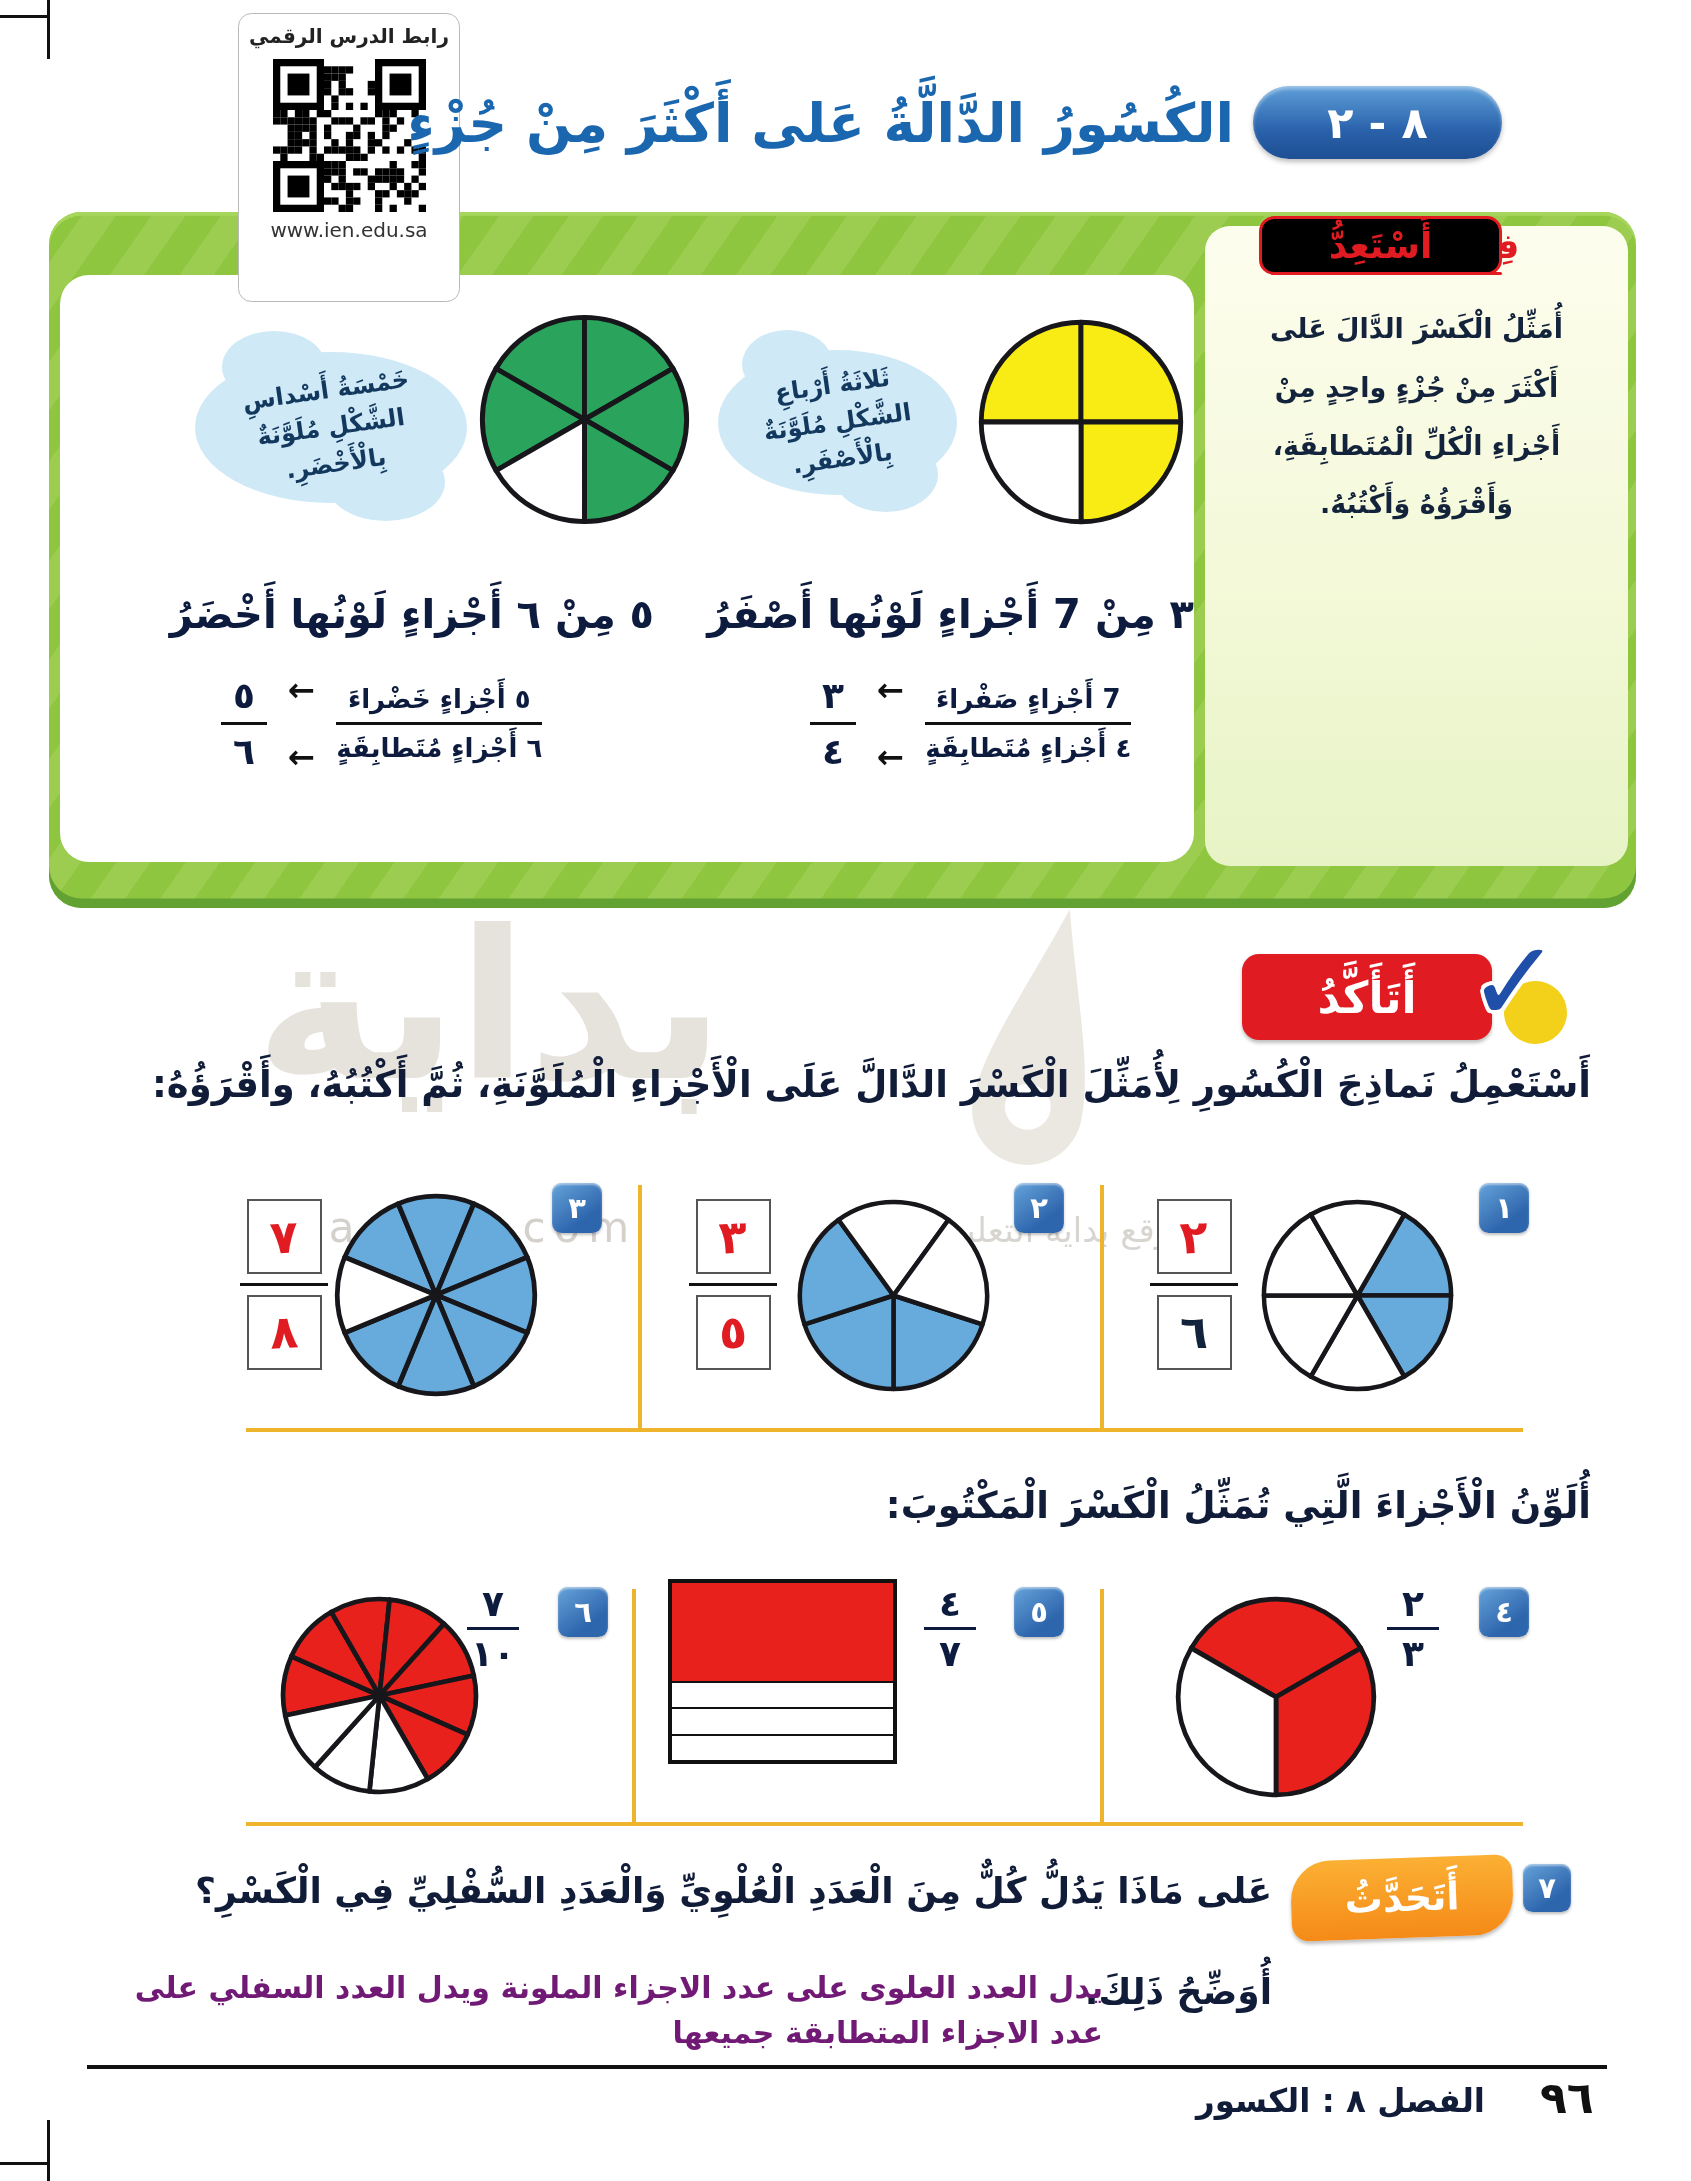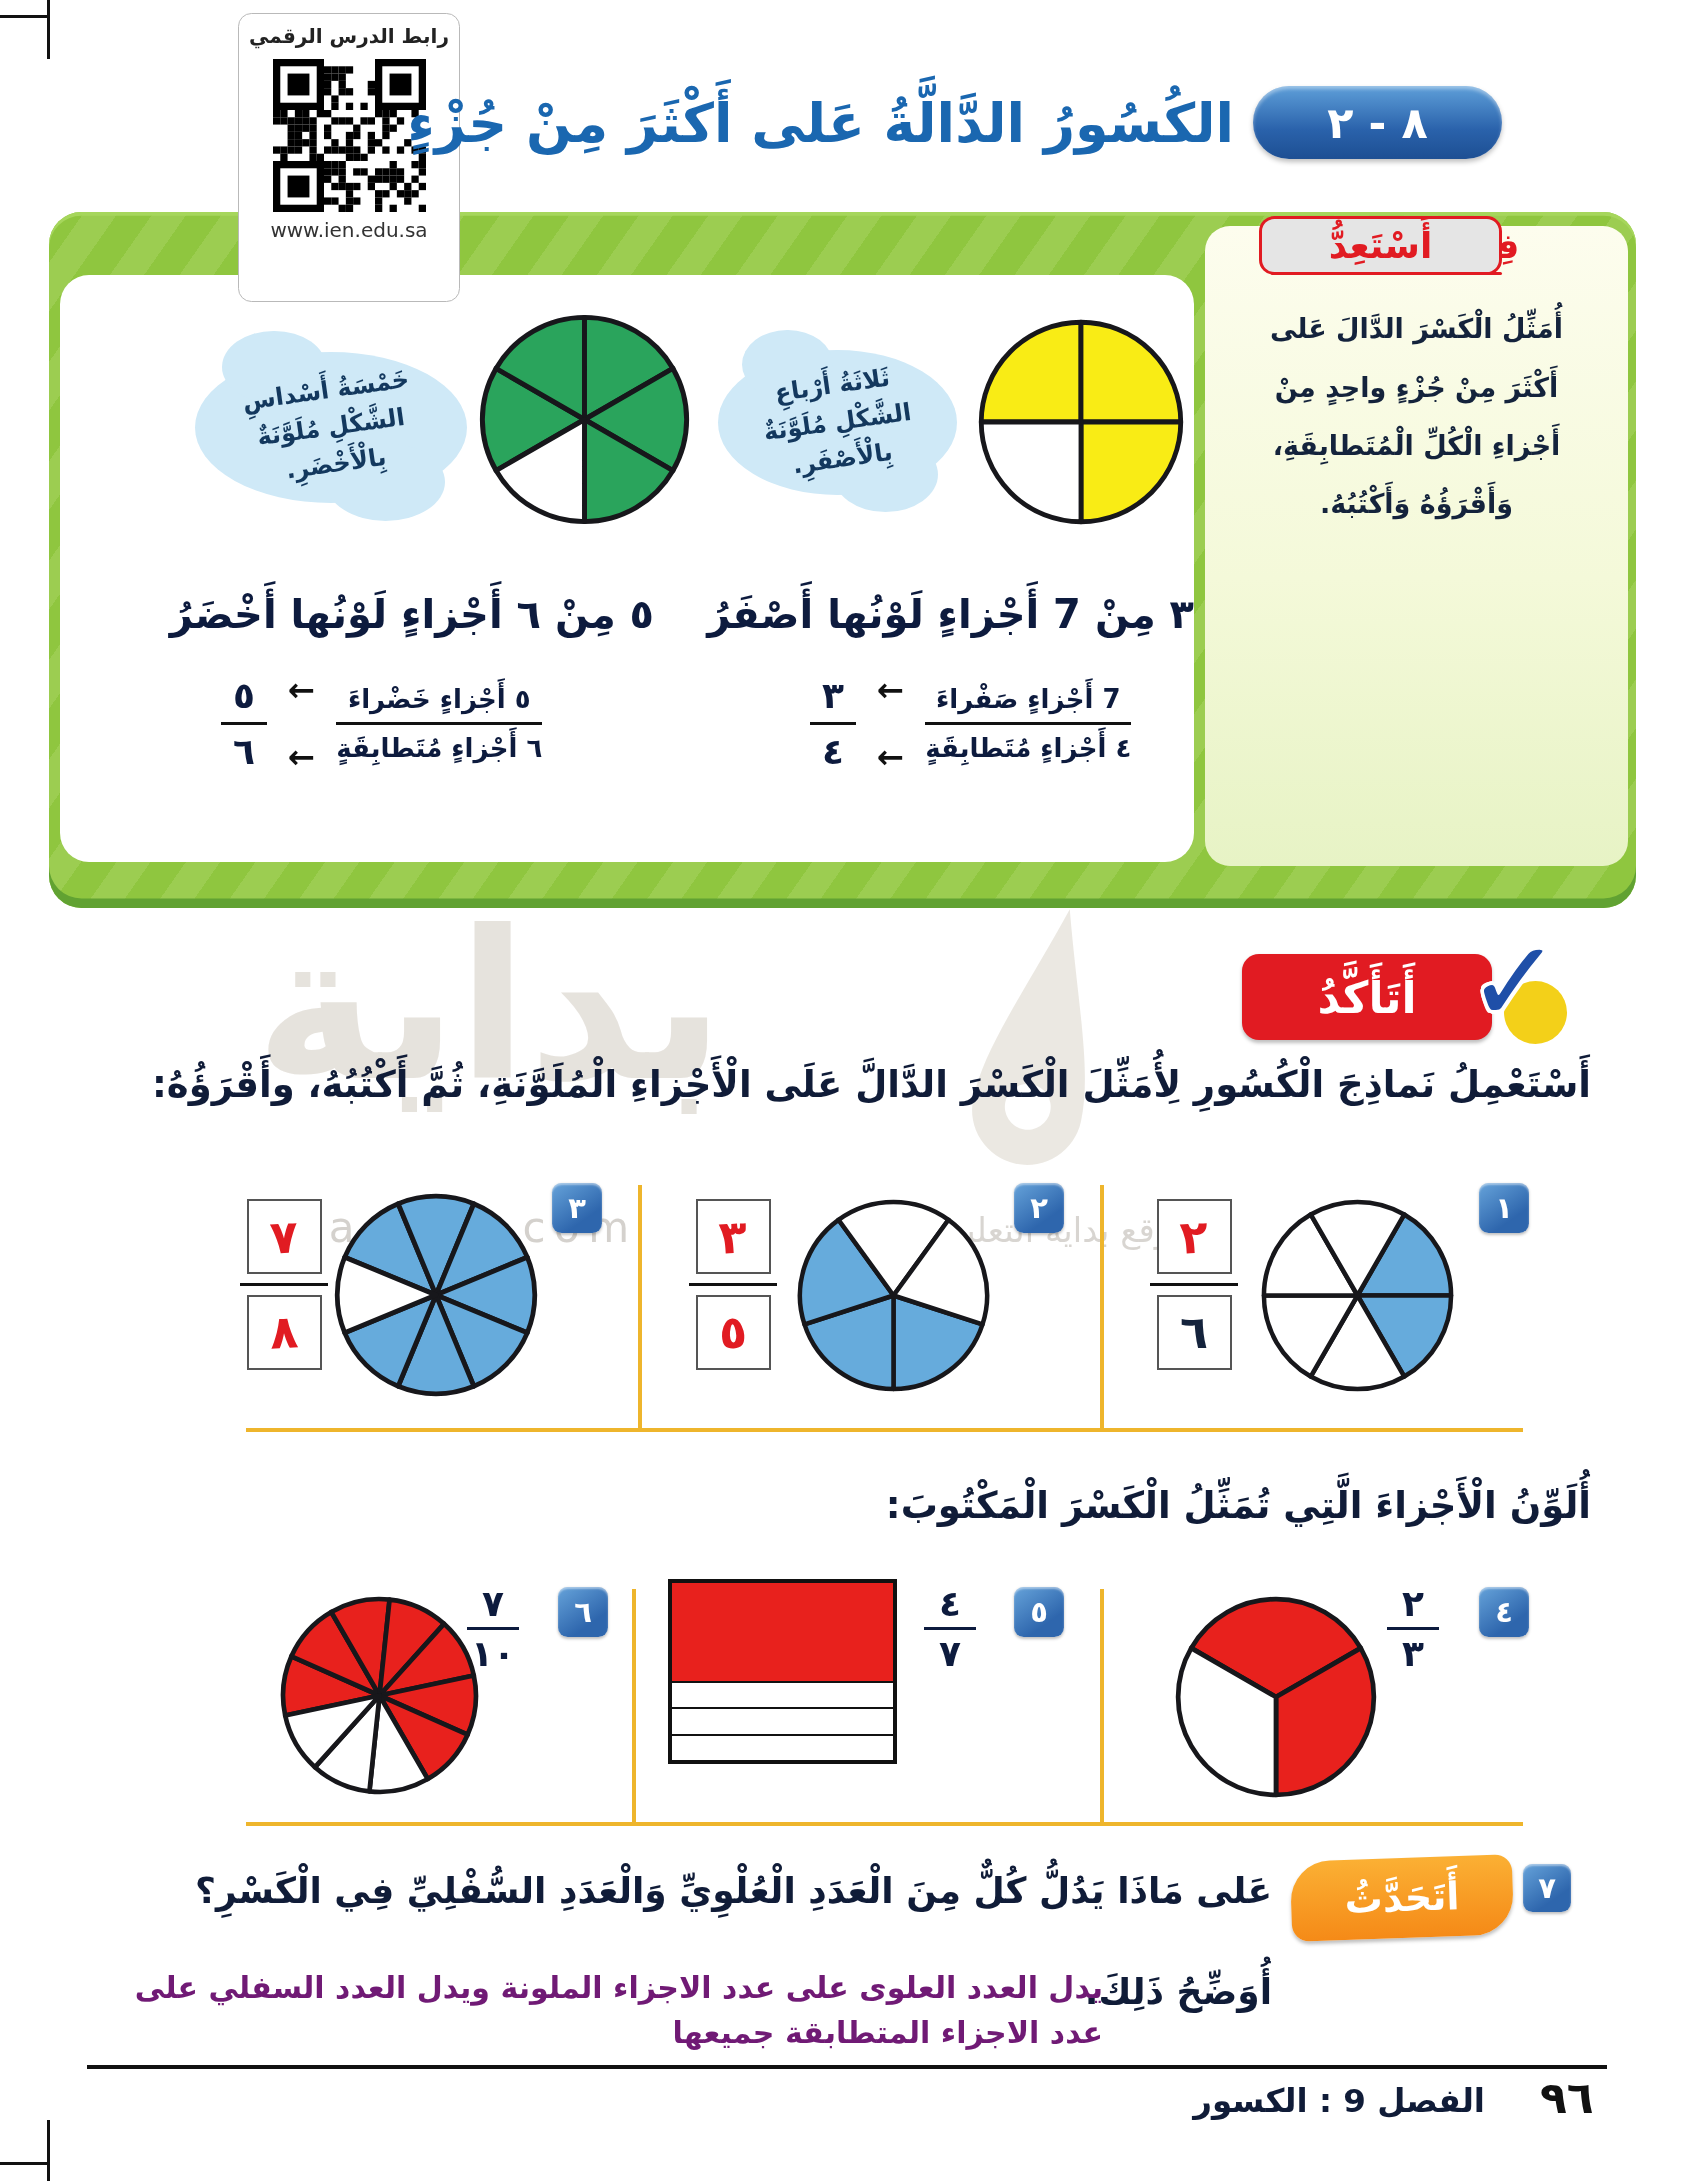--- a/index.html
+++ b/index.html
@@ -26,21 +26,21 @@
   .title{position:absolute;right:457px;top:92px;font-size:54px;font-weight:bold;color:#1a67b0;white-space:nowrap;z-index:4}
   .lesson-badge{position:absolute;left:1254px;top:86px;width:249px;height:73px;border-radius:36px;background:linear-gradient(180deg,#5e9fd9 0%,#2a62ab 60%,#1d4f93 100%);color:#fff;font-size:43px;font-weight:bold;display:flex;align-items:center;justify-content:center;z-index:4;box-shadow:0 2.9px 4.8px rgba(0,0,0,.25), inset 0 2.9px 3.8px rgba(255,255,255,.4)}
 
   
   .band{position:absolute;left:50px;top:212px;width:1587px;height:696px;border-radius:32.5px;z-index:2;
     background:repeating-linear-gradient(125deg,#8fc63f 0 29px,#9ccd51 29px 57px);
     box-shadow:inset 0 -9.6px 0 #61a232, inset 0 3.8px 0 #a6d65c}
   .panel{position:absolute;left:61px;top:275px;width:1134px;height:587px;background:#fff;border-radius:29px;z-index:3}
   .idea-col{position:absolute;left:1206px;top:226px;width:423px;height:640px;border-radius:25px;z-index:3;
     background:linear-gradient(180deg,#fdfdee 0%,#f4f9d9 55%,#e7f3c5 100%)}
-  .warmup-label{position:absolute;left:1260px;top:216px;width:243px;height:59px;background:#e5e5e5;border:3.3px solid #e11b22;border-radius:15.3px;color:#e11b22;font-size:36px;font-weight:bold;display:flex;align-items:center;justify-content:center;z-index:4}
+  .warmup-label{position:absolute;left:1260px;top:216px;width:243px;height:59px;background:#000000;border:3.3px solid #e11b22;border-radius:15.3px;color:#e11b22;font-size:36px;font-weight:bold;display:flex;align-items:center;justify-content:center;z-index:4}
   .idea-title{text-align:center;color:#e11b22;font-size:34px;font-weight:bold}
   .idea-underline{width:170px;height:3.8px;background:#e11b22;border-radius:1.9px;margin:5.7px auto 0 auto}
   .idea-text{margin-top:25px;padding:0 50px;font-size:27px;font-weight:bold;color:#14233c;line-height:2.15;text-align:center}
 
   .pie{position:absolute;z-index:4}
   .pie svg{display:block;width:100%;height:100%}
 
   .cloud{position:absolute;background:#cfe9f7;border-radius:50%;z-index:4;display:flex;align-items:center;justify-content:center}
   .cloud::before{content:"";position:absolute;width:38%;height:48%;background:#cfe9f7;border-radius:50%;top:-14%;left:10%}
   .cloud::after{content:"";position:absolute;width:44%;height:52%;background:#cfe9f7;border-radius:50%;bottom:-12%;right:8%}
@@ -469,17 +469,17 @@
       </svg>
     </div>
 
   <div class="num-badge" style="left:1524px;top:1864px;width:48px;height:48px">٧</div>
   <div class="talk-pill">أَتَحَدَّثُ</div>
   <div class="question">عَلى مَاذَا يَدُلُّ كُلٌّ مِنَ الْعَدَدِ الْعُلْوِيِّ وَالْعَدَدِ السُّفْلِيِّ فِي الْكَسْرِ؟</div>
   <div class="prompt">أُوَضِّحُ ذَلِكَ.</div>
   <div class="answer">يدل العدد العلوى على عدد الاجزاء الملونة ويدل العدد السفلي على عدد الاجزاء المتطابقة جميعها</div>
 
   <div class="footer-line"></div>
-  <div class="chapter">الفصل 9 : الكسور</div>
+  <div class="chapter">الفصل ٨ : الكسور</div>
   <div class="pagenum">٩٦</div>
 
 </div>
 
 
 </body></html>

